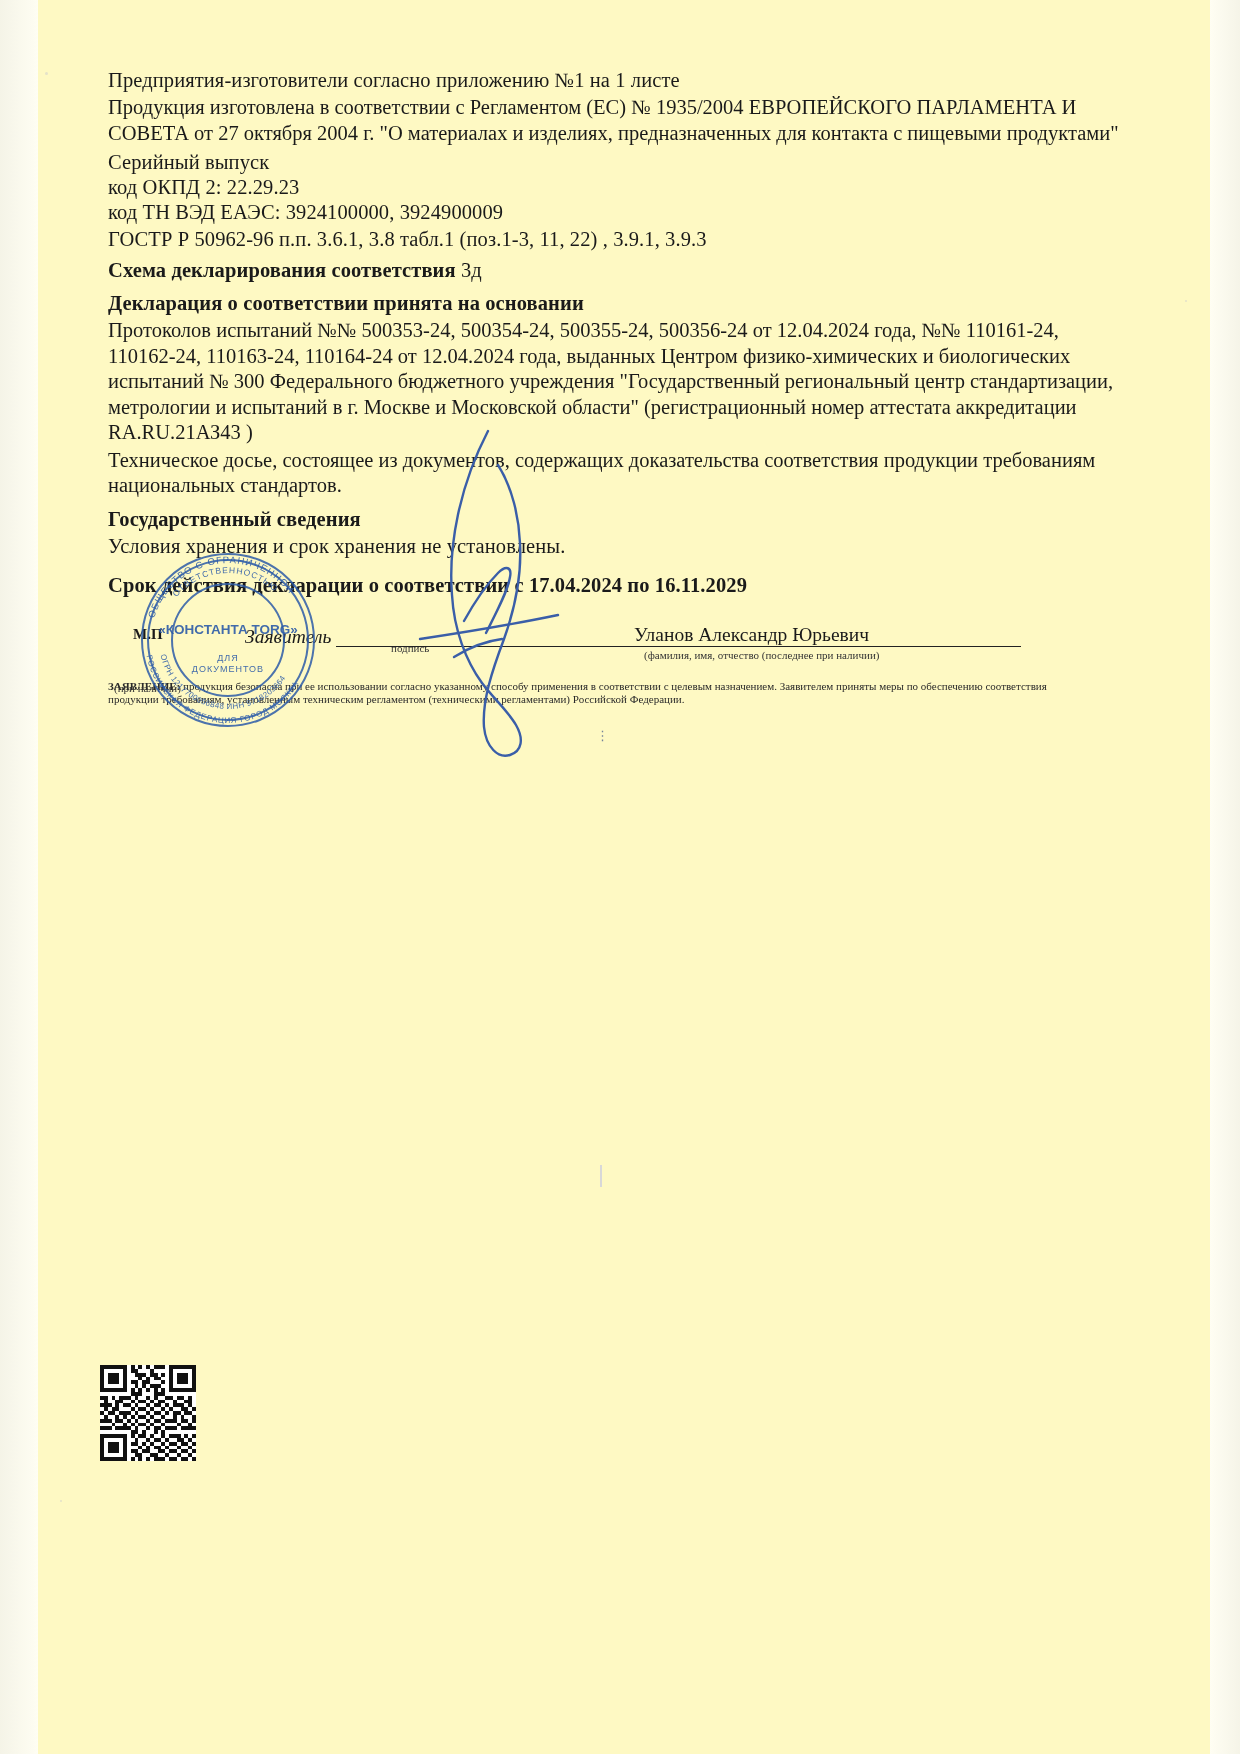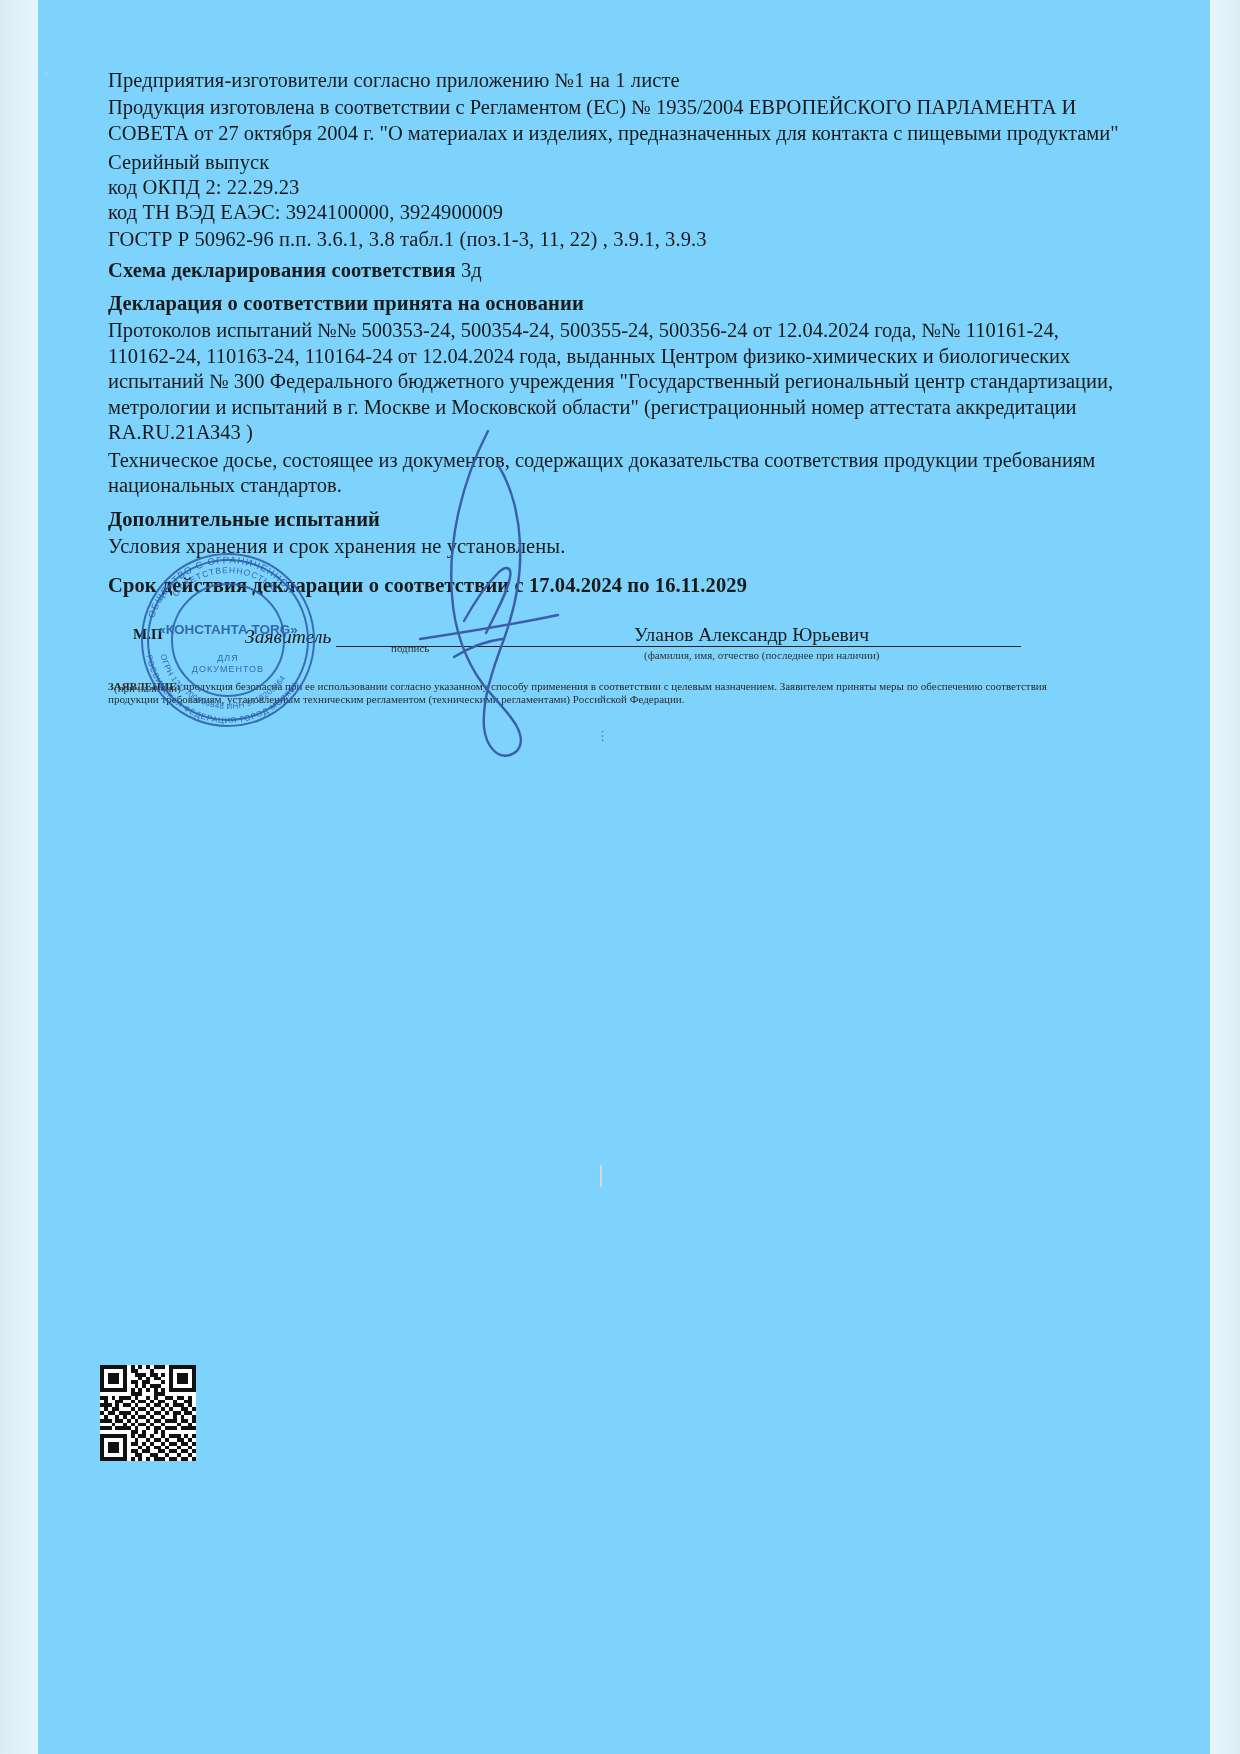--- a/index.html
+++ b/index.html
@@ -11,21 +11,21 @@
     width: 1240px;
     height: 1754px;
     position: relative;
     font-family: "Liberation Serif", serif;
     color: #1a1a1a;
     overflow: hidden;
   }
   .page {
     position: absolute;
     inset: 0;
-    background: #7dd3fc;
+    background: #fef9c3;
   }
   
   .scan-edge-left {
     position: absolute;
     left: 0; top: 0; bottom: 0; width: 38px;
     background: linear-gradient(to right, #f2f2f0, #ffffff);
     opacity: .8;
   }
   .scan-edge-right {
     position: absolute;
@@ -238,21 +238,21 @@
     <p class="line blk mt2">ГОСТР Р 50962-96 п.п. 3.6.1, 3.8 табл.1 (поз.1-3, 11, 22) , 3.9.1, 3.9.3</p>
 
     <p class="line blk mt6"><span class="bold">Схема декларирования соответствия</span> <span>3д</span></p>
 
     <p class="line blk bold mt8">Декларация о соответствии принята на основании</p>
 
     <p class="para blk mt2">Протоколов испытаний №№ 500353-24, 500354-24, 500355-24, 500356-24 от 12.04.2024 года, №№ 110161-24, 110162-24, 110163-24, 110164-24 от 12.04.2024 года, выданных Центром физико-химических и биологических испытаний № 300 Федерального бюджетного учреждения "Государственный региональный центр стандартизации, метрологии и испытаний в г. Москве и Московской области" (регистрационный номер аттестата аккредитации RA.RU.21АЗ43 )</p>
 
     <p class="para blk mt2">Техническое досье, состоящее из документов, содержащих доказательства соответствия продукции требованиям национальных стандартов.</p>
 
-    <p class="line blk bold mt8">Дополнительные испытаний</p>
+    <p class="line blk bold mt8">Государственный сведения</p>
 
     <p class="line blk mt2">Условия хранения и срок хранения не установлены.</p>
 
     <p class="line blk bold mt14"><span>Срок действия декларации о соответствии с</span> <span>17.04.2024</span> <span>по</span> <span>16.11.2029</span></p>
 
     <div class="sign-row">
       <span class="mp">М.П</span>
       <span class="mp-sub">(при наличии)</span>
       <span class="applicant">Заявитель</span>
       <span class="sig-line-1"></span>

